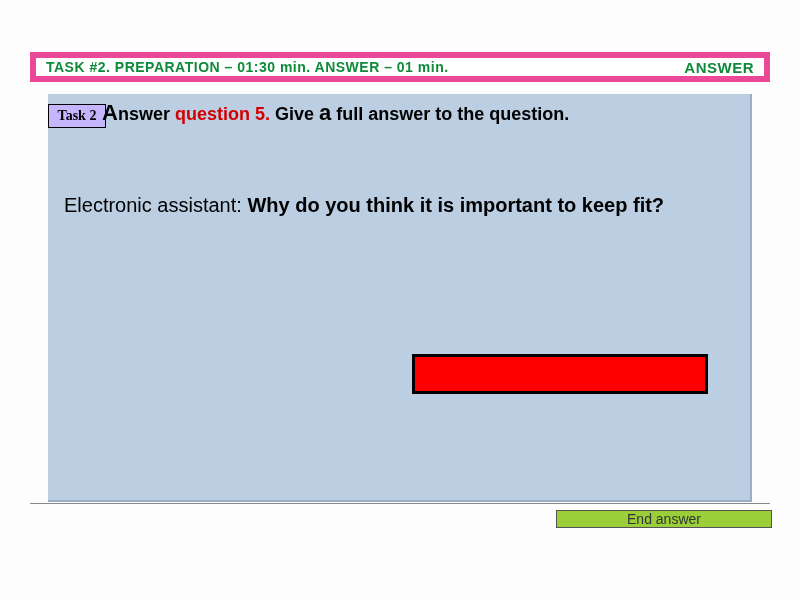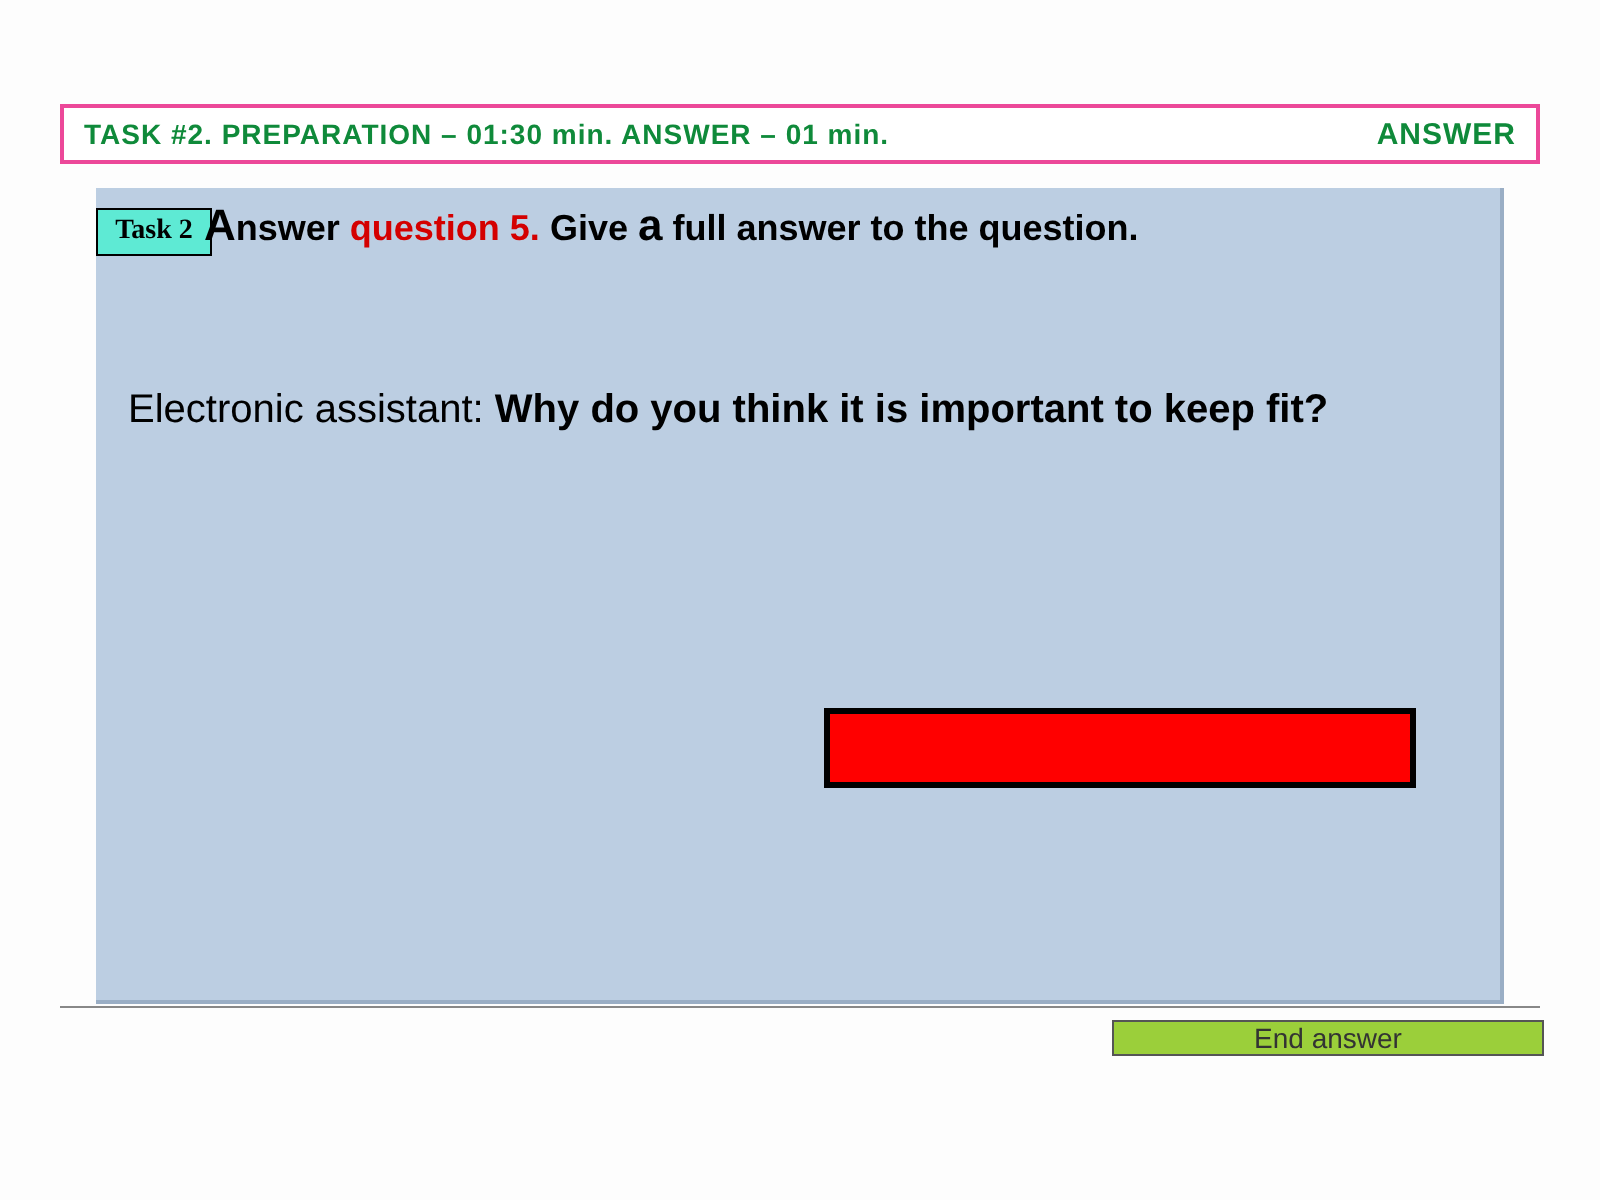--- a/index.html
+++ b/index.html
@@ -14,21 +14,21 @@
       font-family: Verdana, Geneva, sans-serif;
       position: relative;
     }
     .header-bar {
       position: absolute;
       top: 52px;
       left: 30px;
       width: 740px;
       height: 30px;
       background: #ffffff;
-      border: 2px solid #ec4899;
+      border: 6px solid #ec4899;
       display: flex;
       align-items: center;
       padding: 0 10px;
       justify-content: space-between;
     }
     .header-left {
       color: #0f8a3a;
       font-weight: bold;
       font-size: 14px;
       letter-spacing: 0.5px;
@@ -48,21 +48,21 @@
       background: #bccee2;
       border-right: 2px solid #9aaec5;
       border-bottom: 2px solid #9aaec5;
     }
     .task-badge {
       position: absolute;
       top: 104px;
       left: 48px;
       width: 58px;
       height: 24px;
-      background: #5eead4;
+      background: #c4b5fd;
       border: 1.5px solid #000;
       font-family: "Times New Roman", serif;
       font-weight: bold;
       font-size: 14px;
       display: flex;
       align-items: center;
       justify-content: center;
     }
     .instruction {
       position: absolute;

